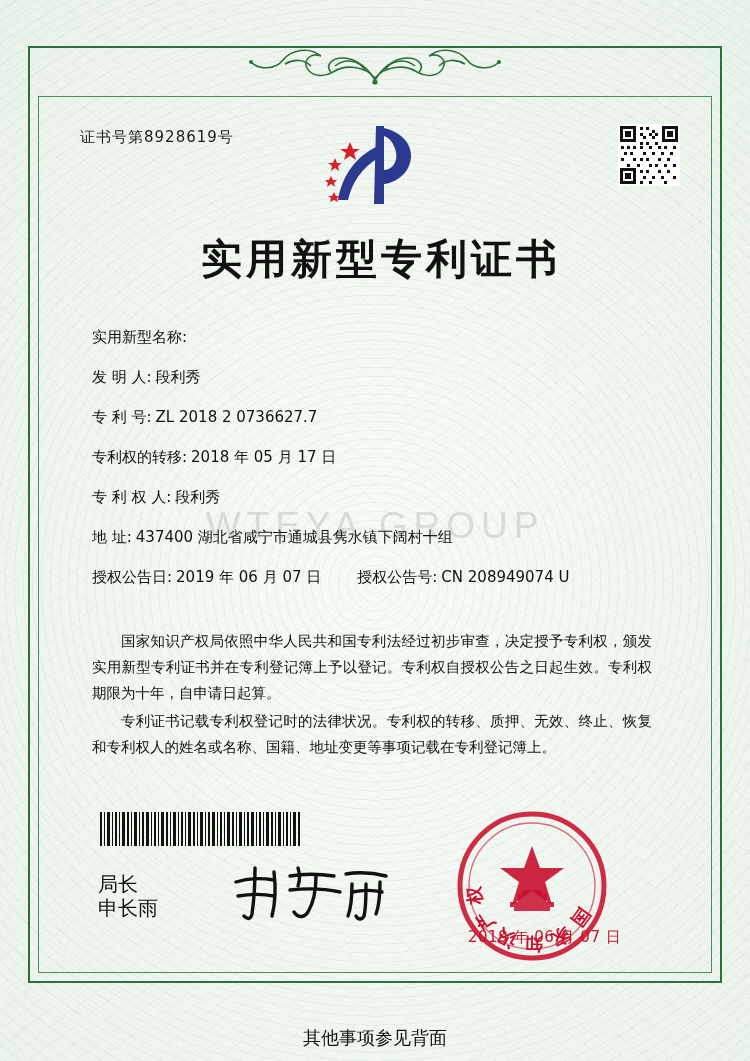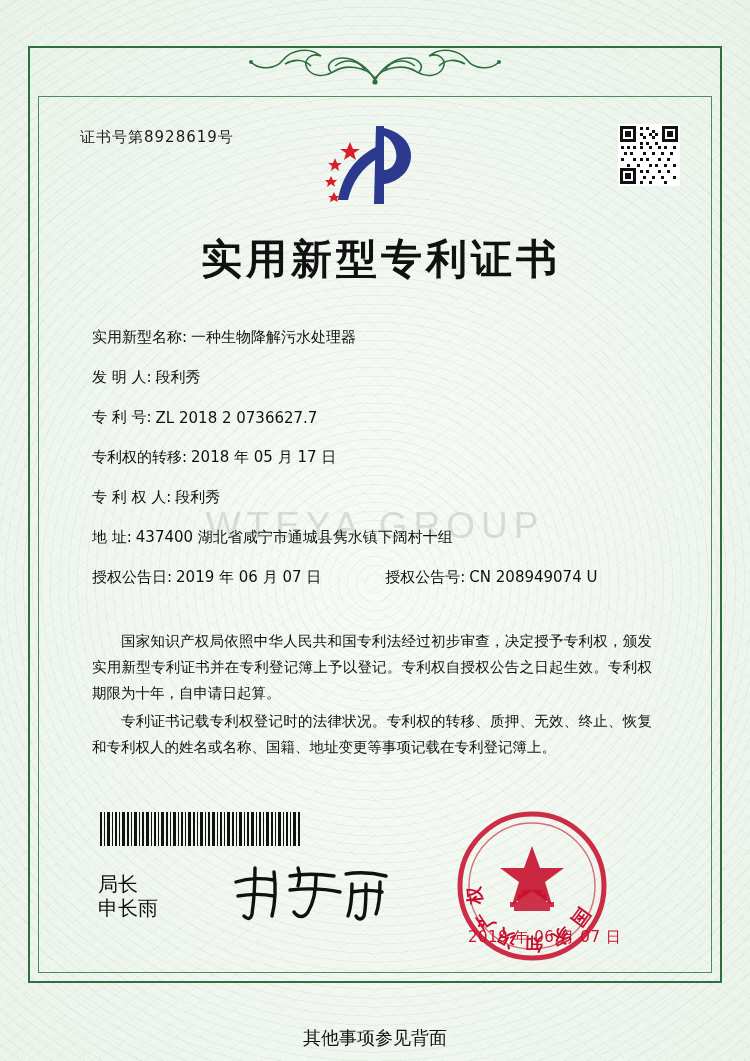--- a/index.html
+++ b/index.html
@@ -101,34 +101,34 @@
     position: absolute;
     left: 92px;
     top: 328px;
     width: 570px;
     font-size: 15px;
     font-family: "DejaVu Sans", "Liberation Sans", sans-serif;
     color: #111;
   }
   .field-row {
     display: flex;
-    align-items: flex-end;
+    align-items: flex-start;
     margin-bottom: 21px;
     white-space: nowrap;
   }
   .field-label {
     flex: 0 0 auto;
   }
   .field-value {
     flex: 0 0 auto;
     padding-left: 4px;
   }
   .field-row.split { justify-content: flex-start; }
   .field-row .right-group {
-    margin-left: 64px;
+    margin-left: 36px;
     display: flex;
     align-items: baseline;
   }
 
   
   .watermark {
     position: absolute;
     left: 0; right: 0;
     top: 505px;
     text-align: center;
@@ -333,21 +333,20 @@
     </svg>
   </div>
 
   <div class="title">实用新型专利证书</div>
 
   <div class="watermark">WTEYA GROUP</div>
 
   <div class="fields">
     <div class="field-row">
       <span class="field-label">实用新型名称:</span>
-      <span class="field-value">一种生物降解污水处理器</span>
     </div>
     <div class="field-row">
       <span class="field-label">发  明  人:</span>
       <span class="field-value">段利秀</span>
     </div>
     <div class="field-row">
       <span class="field-label">专  利  号:</span>
       <span class="field-value">ZL 2018 2 0736627.7</span>
     </div>
     <div class="field-row">

